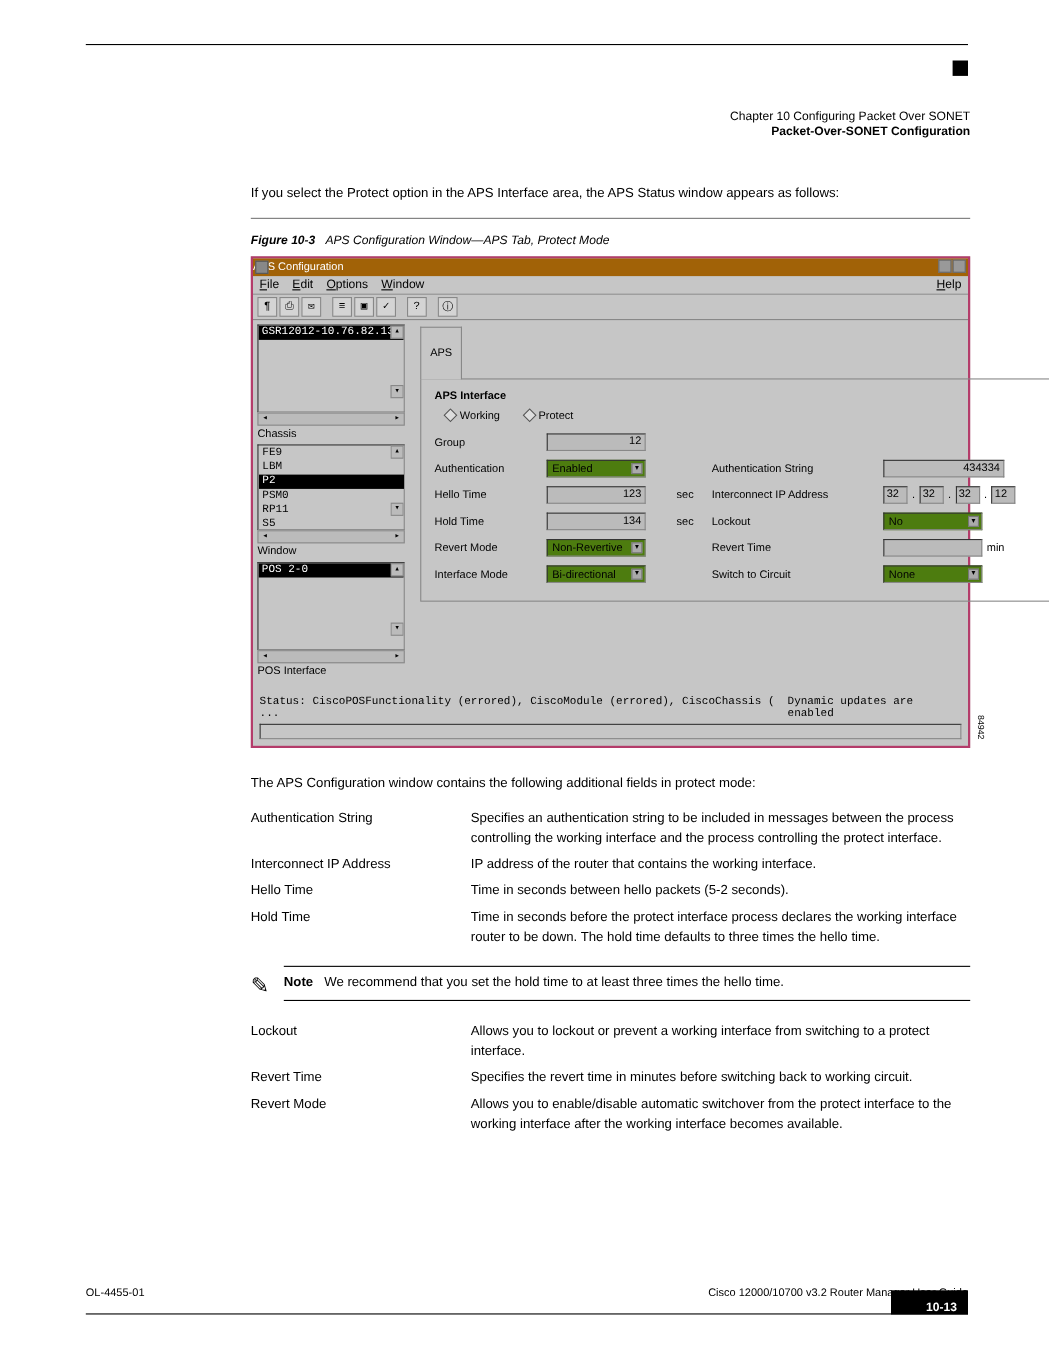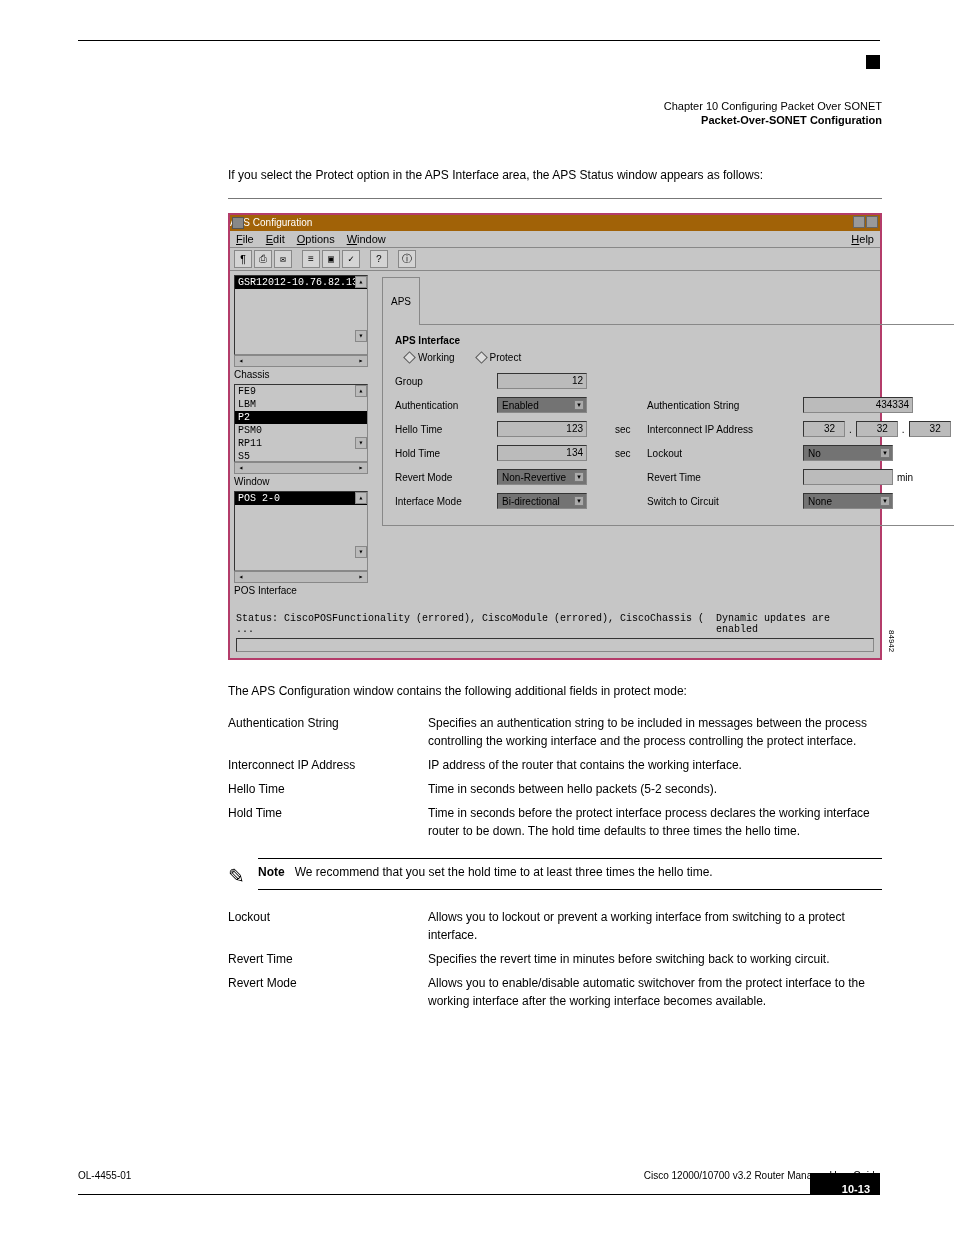--- a/index.html
+++ b/index.html
@@ -60,29 +60,29 @@
   .listbox .sa-up { top:0; }
   .listbox .sa-dn { bottom:12px; }
   .hscroll { height:12px; background:#bbb; border:1px solid #888; display:flex; justify-content:space-between; }
   .hscroll span { width:12px; text-align:center; font-size:8px; line-height:10px; }
 
   .panel-label { font-size:10px; margin:2px 0 4px; font-family:Arial,sans-serif; }
 
   .tab-aps { display:inline-block; background:#c6c6c6; border:1px solid #888; border-bottom:none; padding:18px 8px; font-size:10px; font-family:Arial,sans-serif; margin-bottom:-1px; }
   .tab-panel { border:1px solid #888; padding:10px 12px 16px; font-family:Arial,sans-serif; font-size:10px; }
   .aps-input { border:1px inset #888; background:#bbb; height:16px; padding:0 3px; text-align:right; width:90px; font-size:10px; line-height:14px; }
-  .aps-select { border:1px inset #888; background:#737373; height:16px; width:90px; display:flex; align-items:center; justify-content:space-between; padding:0 2px 0 4px; font-size:10px; }
+  .aps-select { border:1px inset #888; background:#4d7c0f; height:16px; width:90px; display:flex; align-items:center; justify-content:space-between; padding:0 2px 0 4px; font-size:10px; }
   .aps-select .dd { width:10px; height:10px; background:#aaa; border:1px solid #777; font-size:7px; text-align:center; line-height:8px; }
   .sec-lbl { font-size:10px; margin-left:2px; width:22px; }
   .radiorow { display:flex; gap:22px; align-items:center; margin:6px 0 10px 10px; }
   .diamond { width:9px; height:9px; transform:rotate(45deg); background:#ddd; border:1px solid #555; display:inline-block; margin-right:4px; position:relative; top:1px; }
 
   .aps-grid { display:grid; grid-template-columns: 96px 110px 28px 150px 160px; row-gap:8px; column-gap:6px; align-items:center; font-size:10px; }
   .ip-group { display:flex; gap:4px; align-items:center; }
-  .ip-oct { border:1px inset #888; background:#bbb; height:16px; width:22px; text-align:left; padding:0 20px; font-size:10px; line-height:14px; }
+  .ip-oct { border:1px inset #888; background:#bbb; height:16px; width:22px; text-align:left; padding:0 2px; font-size:10px; line-height:14px; }
   .ip-dot { }
 
   .status-line { font-size:10px; padding:3px 6px; margin-top:6px; display:flex; justify-content:space-between; font-family:"Courier New",monospace; }
 
   .side-fignum { position:absolute; right:-16px; bottom:6px; font-size:8px; writing-mode:vertical-rl; font-family:Arial,sans-serif; }
 
   .field-table { margin-left:148px; font-size:12px; line-height:1.5; }
   .field-row { display:flex; margin-bottom:6px; }
   .field-name { width:200px; }
   .field-desc { flex:1; }
@@ -110,20 +110,24 @@
 
   <div class="chapter-head">Chapter 10      Configuring Packet Over SONET</div>
   <div class="section-head">Packet-Over-SONET Configuration</div>
 
   <div class="body-text">
     <p>If you select the Protect option in the APS Interface area, the APS Status window appears as follows:</p>
   </div>
 
   <hr class="hr-gray">
 
+  <div class="fig-caption">
+    <b>Figure 10-3</b>&nbsp;&nbsp;
+    <i>APS Configuration Window—APS Tab, Protect Mode</i>
+  </div>
 
   <div class="screenshot">
     <div class="ss-title">
       <span class="sys-icon"></span>
       <span>APS Configuration</span>
       <span class="win-btns">
         <span></span>
         <span></span>
       </span>
     </div>

